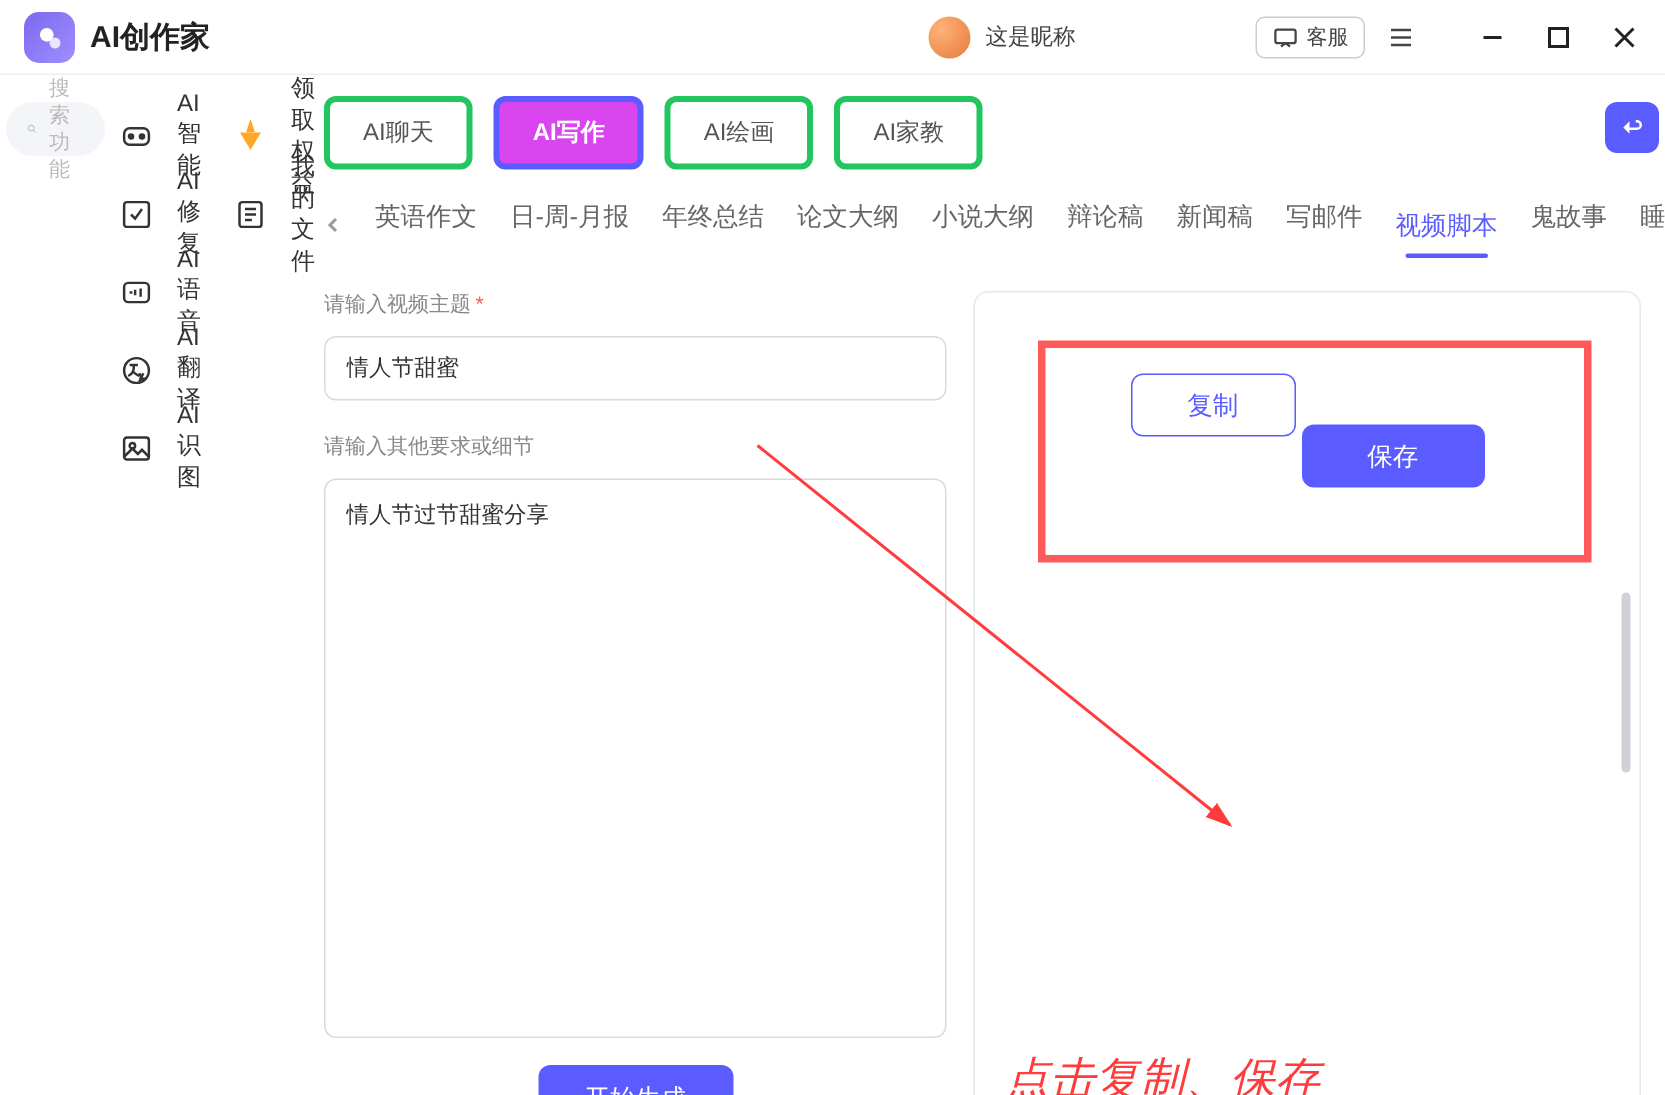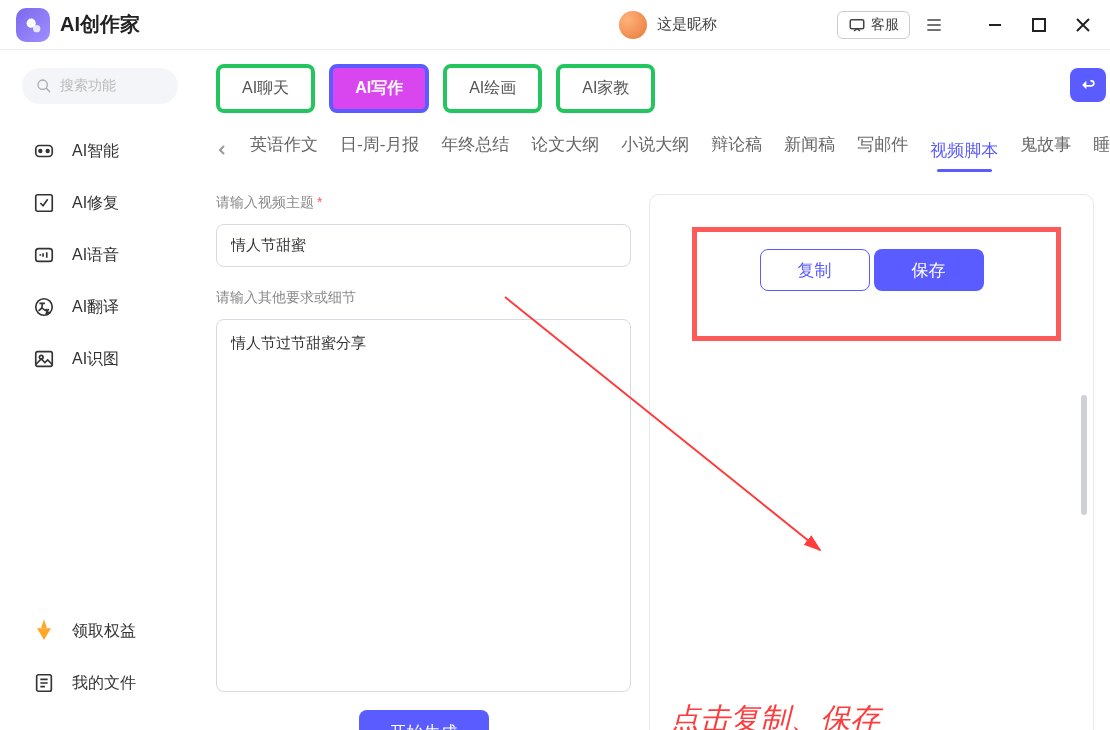--- a/index.html
+++ b/index.html
@@ -15,21 +15,21 @@
 .nickname { font-size: 15px; color: #444; }
 .support-btn { display: flex; align-items: center; border: 1.5px solid #ccc; border-radius: 6px; padding: 4px 10px; font-size: 14px; color: #444; margin-right: 14px; cursor: pointer; }
 .support-btn svg { width: 18px; height: 18px; margin-right: 5px; }
 .hamburger { width: 20px; height: 20px; margin-right: 40px; cursor: pointer; }
 .win-controls { display: flex; gap: 22px; align-items: center; }
 .win-btn { width: 22px; height: 22px; display: flex; align-items: center; justify-content: center; cursor: pointer; }
 .win-btn svg { width: 16px; height: 16px; stroke: #222; stroke-width: 2; fill: none; }
 
 .body-area { display: flex; height: calc(100% - 50px); }
 
-.sidebar { width: 200px; padding: 18px 22px; display: flex; flex-direction: column; }
+.sidebar { width: 200px; padding: 18px 4px; display: flex; flex-direction: row; }
 .search-box { background: #f4f5f9; border-radius: 20px; height: 36px; display: flex; align-items: center; padding: 0 14px; margin-bottom: 24px; }
 .search-box svg { width: 16px; height: 16px; stroke: #aaa; stroke-width: 2; fill: none; margin-right: 8px; }
 .search-box span { color: #bbb; font-size: 14px; }
 .nav-items { flex: 1; }
 .nav-item { display: flex; align-items: center; height: 46px; padding: 0 10px; border-radius: 8px; cursor: pointer; margin-bottom: 6px; }
 .nav-item .icon-box { width: 24px; height: 24px; margin-right: 16px; display: flex; align-items: center; justify-content: center; }
 .nav-item .icon-box svg { width: 22px; height: 22px; stroke: #333; stroke-width: 1.8; fill: none; }
 .nav-item .label { font-size: 16px; color: #333; }
 .sidebar-bottom .nav-item .icon-box svg.gift { fill: #ffa726; stroke: #ffa726; }
 
@@ -57,21 +57,21 @@
 .textarea { border: 1px solid #d9d9e2; border-radius: 8px; padding: 14px; font-size: 15px; color: #333; flex: 1; resize: none; outline: none; background: #fff; height: 300px; }
 .generate-btn { margin: 18px auto 0; width: 130px; height: 44px; background: #5b5cff; color: #fff; border: none; border-radius: 8px; font-size: 17px; cursor: pointer; display: flex; align-items: center; justify-content: center; }
 
 .right-panel { flex: 1; border: 1px solid #e7e7ef; border-radius: 10px; padding: 20px 22px; display: flex; flex-direction: column; position: relative; overflow: hidden; }
 .output-text { font-size: 15px; line-height: 1.9; color: #555; flex: 1; overflow-y: auto; padding-right: 12px; }
 .output-text p { margin-bottom: 8px; }
 .output-scrollbar { position: absolute; right: 6px; top: 200px; width: 6px; height: 120px; background: #d0d0d8; border-radius: 3px; }
 
 .action-row { display: flex; gap: 4px; justify-content: center; margin-top: 18px; padding: 16px 0 10px; position: relative; }
 .outline-btn { width: 110px; height: 42px; border: 1.5px solid #5b5cff; background: #fff; color: #5b5cff; border-radius: 8px; font-size: 17px; cursor: pointer; }
-.fill-btn { width: 110px; height: 42px; border: none; background: #5b5cff; color: #fff; border-radius: 8px; font-size: 17px; cursor: pointer; }
+.fill-btn { width: 122px; height: 42px; border: none; background: #5b5cff; color: #fff; border-radius: 8px; font-size: 17px; cursor: pointer; margin-top: 34px; }
 .red-box { position: absolute; border: 5px solid #ff5a5a; left: 20px; right: 10px; top: -6px; bottom: -40px; pointer-events: none; }
 
 .annotation-arrow { position: absolute; left: 500px; top: 292px; width: 340px; height: 280px; pointer-events: none; z-index: 5; }
 .annotation-text { position: absolute; left: 670px; bottom: -10px; font-size: 30px; color: #ff3b3b; font-style: italic; font-family: "KaiTi", serif; pointer-events: none; z-index: 5; }
 </style>
 </head>
 <body>
 
 <div class="title-bar">
   <div class="app-logo">

